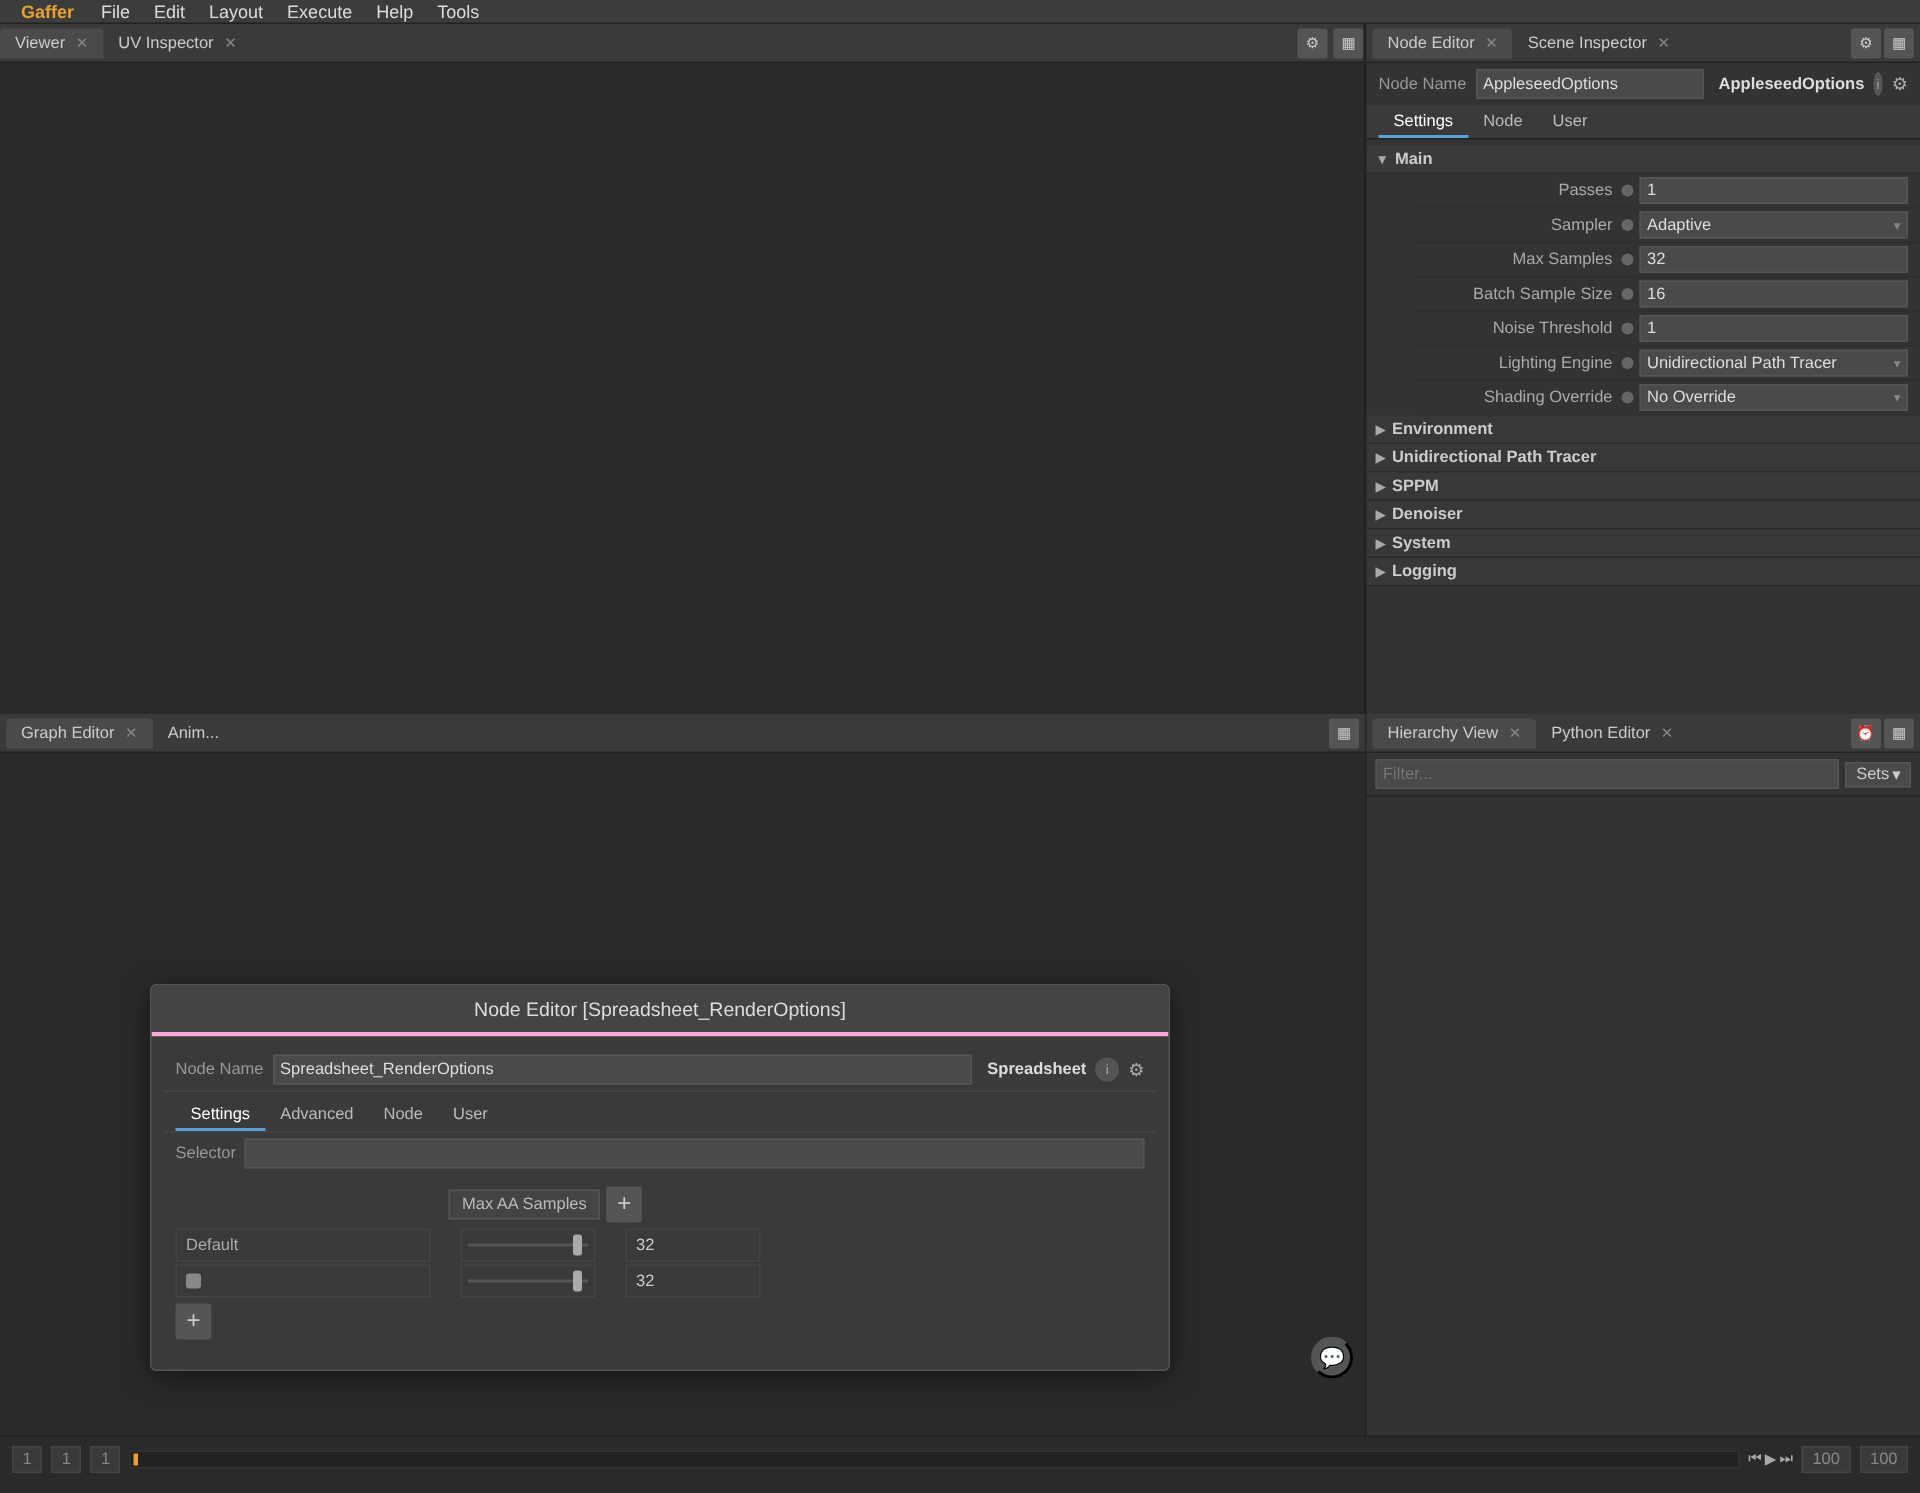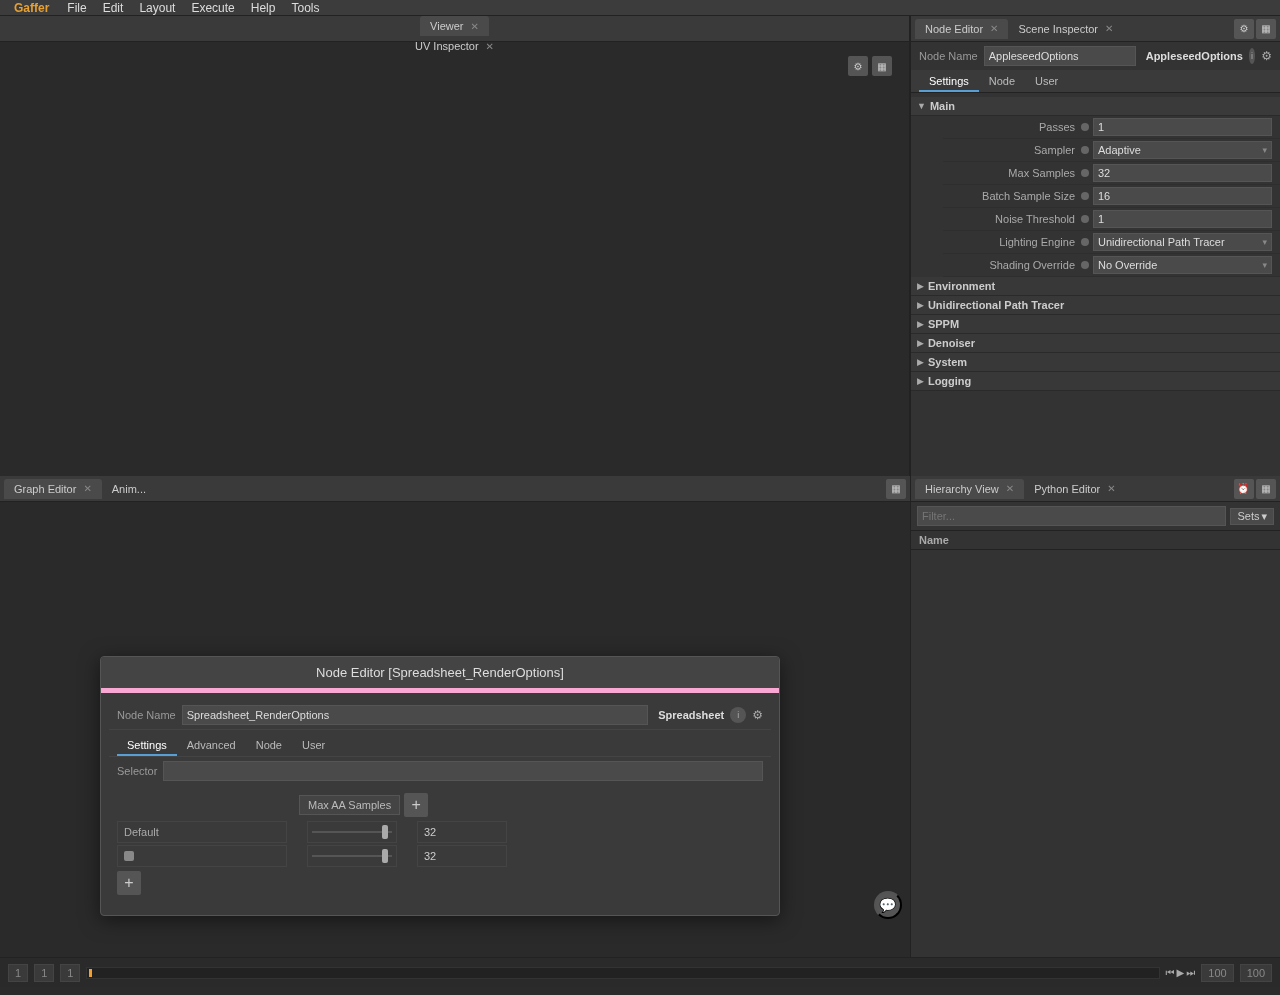--- a/index.html
+++ b/index.html
@@ -11,21 +11,21 @@
     .menubar-brand { padding: 2px 10px; color: #e8a030; font-weight: bold; font-size: 12px; }
 
     
     .main-layout { display: flex; flex-direction: column; height: calc(995px - 24px); }
 
     
     .top-row { display: flex; flex: 0 0 460px; }
 
     
     .left-panel { flex: 1; background: #333; border-right: 1px solid #222; position: relative; overflow: hidden; }
-    .panel-tabs { display: flex; background: #3a3a3a; border-bottom: 1px solid #222; height: 26px; align-items: center; padding: 0 17px; flex-direction: column; }
+    .panel-tabs { display: flex; background: #3a3a3a; border-bottom: 1px solid #222; height: 26px; align-items: center; padding: 0 0; }
     .panel-tab { padding: 4px 10px; color: #ccc; font-size: 11px; cursor: pointer; display: flex; align-items: center; gap: 4px; }
     .panel-tab.active { background: #4a4a4a; border-radius: 3px 3px 0 0; }
     .tab-close { color: #888; font-size: 10px; cursor: pointer; margin-left: 3px; }
     .panel-tab-icons { margin-left: auto; display: flex; gap: 4px; align-items: center; }
     .icon-btn { width: 20px; height: 20px; background: #555; border: none; color: #ccc; cursor: pointer; border-radius: 2px; display: flex; align-items: center; justify-content: center; font-size: 10px; }
 
     
     .right-panel { width: 370px; background: #333; border-left: 1px solid #222; display: flex; flex-direction: column; }
     .right-panel-tabs { display: flex; background: #3a3a3a; border-bottom: 1px solid #222; height: 26px; align-items: center; padding: 0 4px; }
 
@@ -74,21 +74,21 @@
     .graph-node.standard-options { background: #4a8a4a; top: 150px; left: 450px; }
     .graph-node.appleseed-options { background: #4a6a9a; top: 220px; left: 450px; }
     .graph-node.spreadsheet { background: #c8922a; top: 220px; left: 265px; }
 
     
     .graph-svg { position: absolute; top: 0; left: 0; width: 100%; height: 100%; pointer-events: none; }
 
     
     .modal-overlay { position: absolute; top: 0; left: 0; right: 0; bottom: 0; z-index: 100; }
     .modal { position: absolute; top: 180px; left: 100px; width: 680px; background: #3a3a3a; border: 1px solid #555; border-radius: 4px; box-shadow: 0 4px 20px rgba(0,0,0,0.5); }
-    .modal-header { background: #444; padding: 8px 12px; border-bottom: 5px solid #f9a8d4; border-radius: 4px 4px 0 0; text-align: center; }
+    .modal-header { background: #444; padding: 8px 12px; border-bottom: 3px solid #f9a8d4; border-radius: 4px 4px 0 0; text-align: center; }
     .modal-title { color: #ddd; font-size: 13px; }
     .modal-body { padding: 8px; }
     .modal-node-name-row { display: flex; align-items: center; padding: 4px 8px; gap: 6px; border-bottom: 1px solid #444; margin-bottom: 4px; }
     .modal-settings-tabs { display: flex; background: #3a3a3a; border-bottom: 1px solid #444; padding: 2px 8px 0; }
 
     .selector-row { display: flex; align-items: center; padding: 4px 8px; }
     .selector-label { color: #999; font-size: 11px; margin-right: 6px; }
     .selector-input { flex: 1; background: #4a4a4a; border: 1px solid #555; height: 20px; }
 
     .add-btn { width: 24px; height: 24px; background: #555; border: none; color: #ccc; font-size: 16px; cursor: pointer; border-radius: 2px; display: flex; align-items: center; justify-content: center; }
@@ -406,21 +406,20 @@
           <button class="icon-btn">▦</button>
         </div>
       </div>
       <div class="filter-row">
         <input class="filter-input" placeholder="Filter..." style="">
         <button class="sets-btn">
           <span>Sets</span>
           <span>▾</span>
         </button>
       </div>
-      <div class="hierarchy-header">Name</div>
       <div class="hierarchy-content"></div>
     </div>
 
   </div>
 
   <div class="timeline">
     <span class="timeline-num">1</span>
     <span class="timeline-num">1</span>
     <span class="timeline-num">1</span>
     <div class="timeline-bar">

